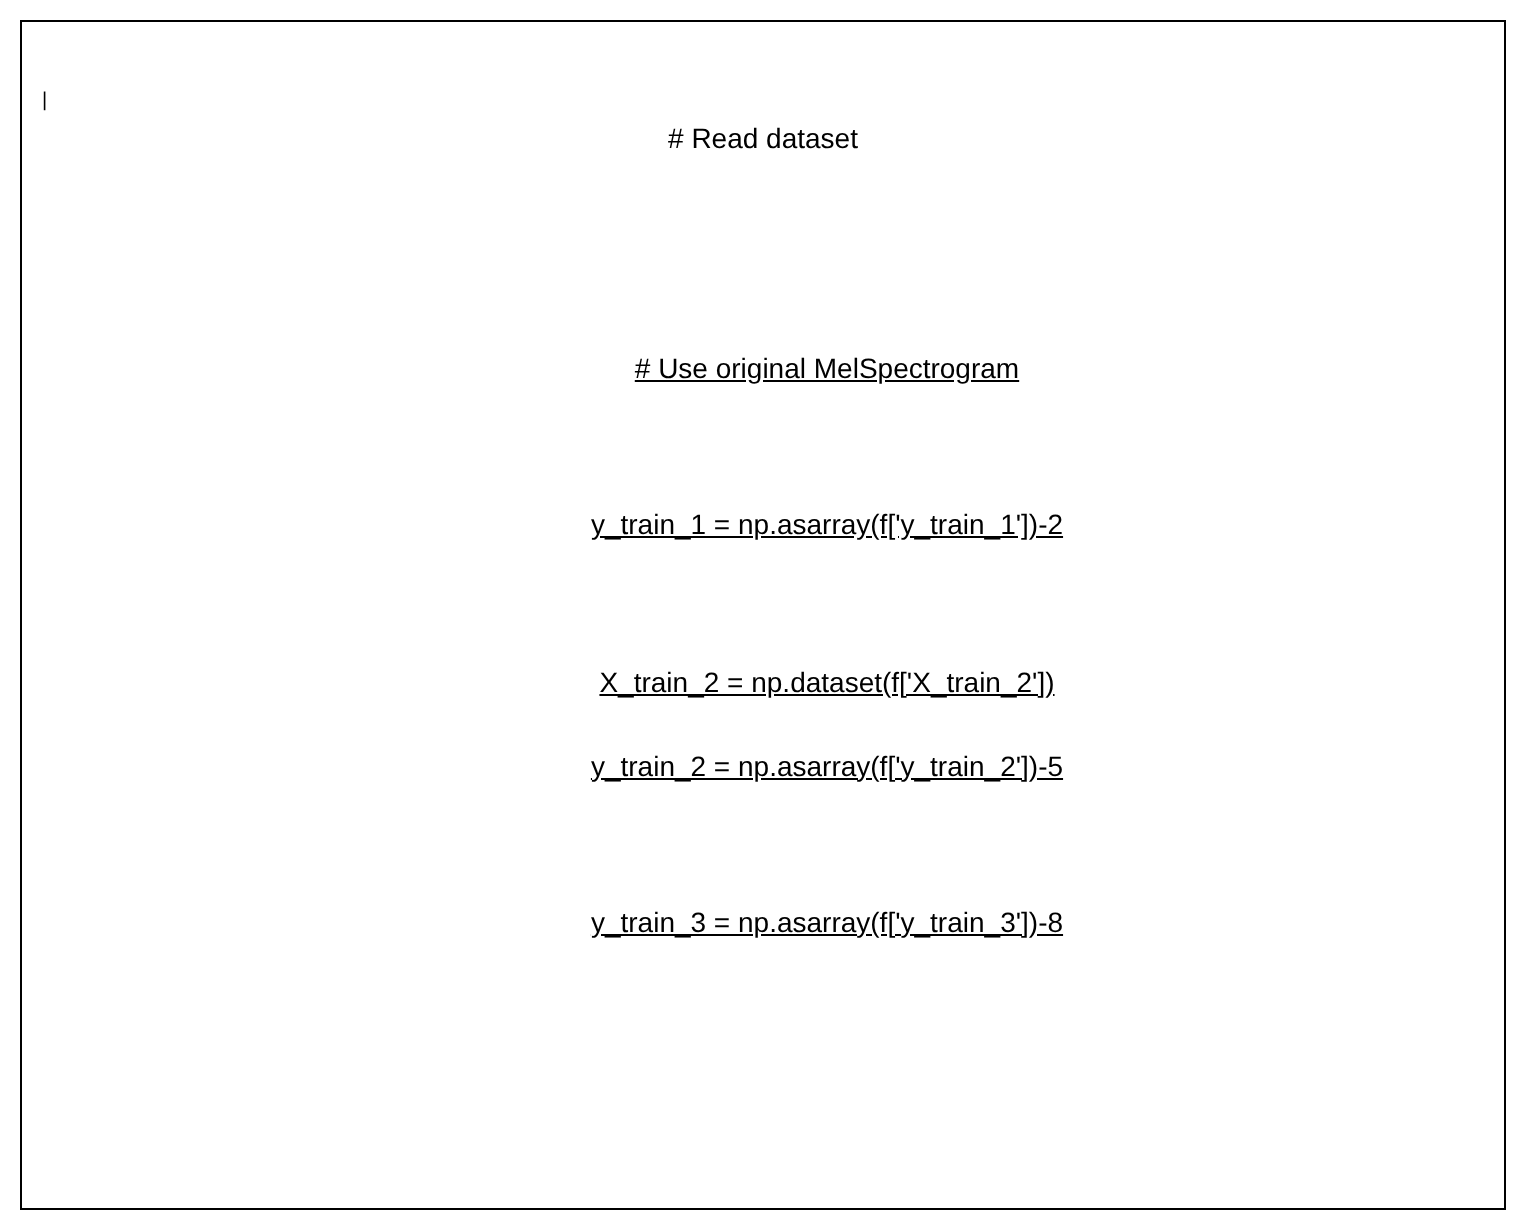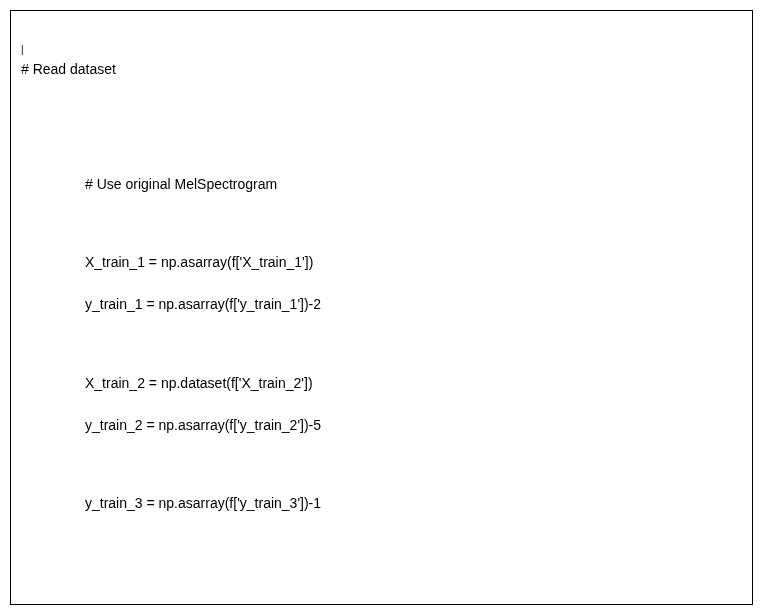--- a/index.html
+++ b/index.html
@@ -25,45 +25,46 @@
       white-space: pre;
       overflow: hidden;
     }
     .cursor-mark {
       font-size: 10px;
       line-height: 1;
     }
     .line {
       display: block;
       min-height: 1.1em;
+      text-align: center;
     }
     .indent1 {
       padding-left: 0;
     }
     .indent2 {
       padding-left: 64px;
+      text-decoration: underline;
     }
   </style>
 </head>
 <body>
 
 <div class="code-box">
 <span class="cursor-mark">|</span>
 <span class="line indent1"># Read dataset</span>
 <span class="line"></span>
 <span class="line"></span>
 <span class="line indent2"># Use original MelSpectrogram</span>
 <span class="line"></span>
-<span class="line indent2">X_train_1 = np.asarray(f['X_train_1'])</span>
 <span class="line indent2">y_train_1 = np.asarray(f['y_train_1'])-2</span>
 <span class="line"></span>
 <span class="line indent2">X_train_2 = np.dataset(f['X_train_2'])</span>
 <span class="line indent2">y_train_2 = np.asarray(f['y_train_2'])-5</span>
 <span class="line"></span>
-<span class="line indent2">y_train_3 = np.asarray(f['y_train_3'])-1</span>
+<span class="line indent2">y_train_3 = np.asarray(f['y_train_3'])-8</span>
 
 
 
 
 
 
 
 
 
 </div>

